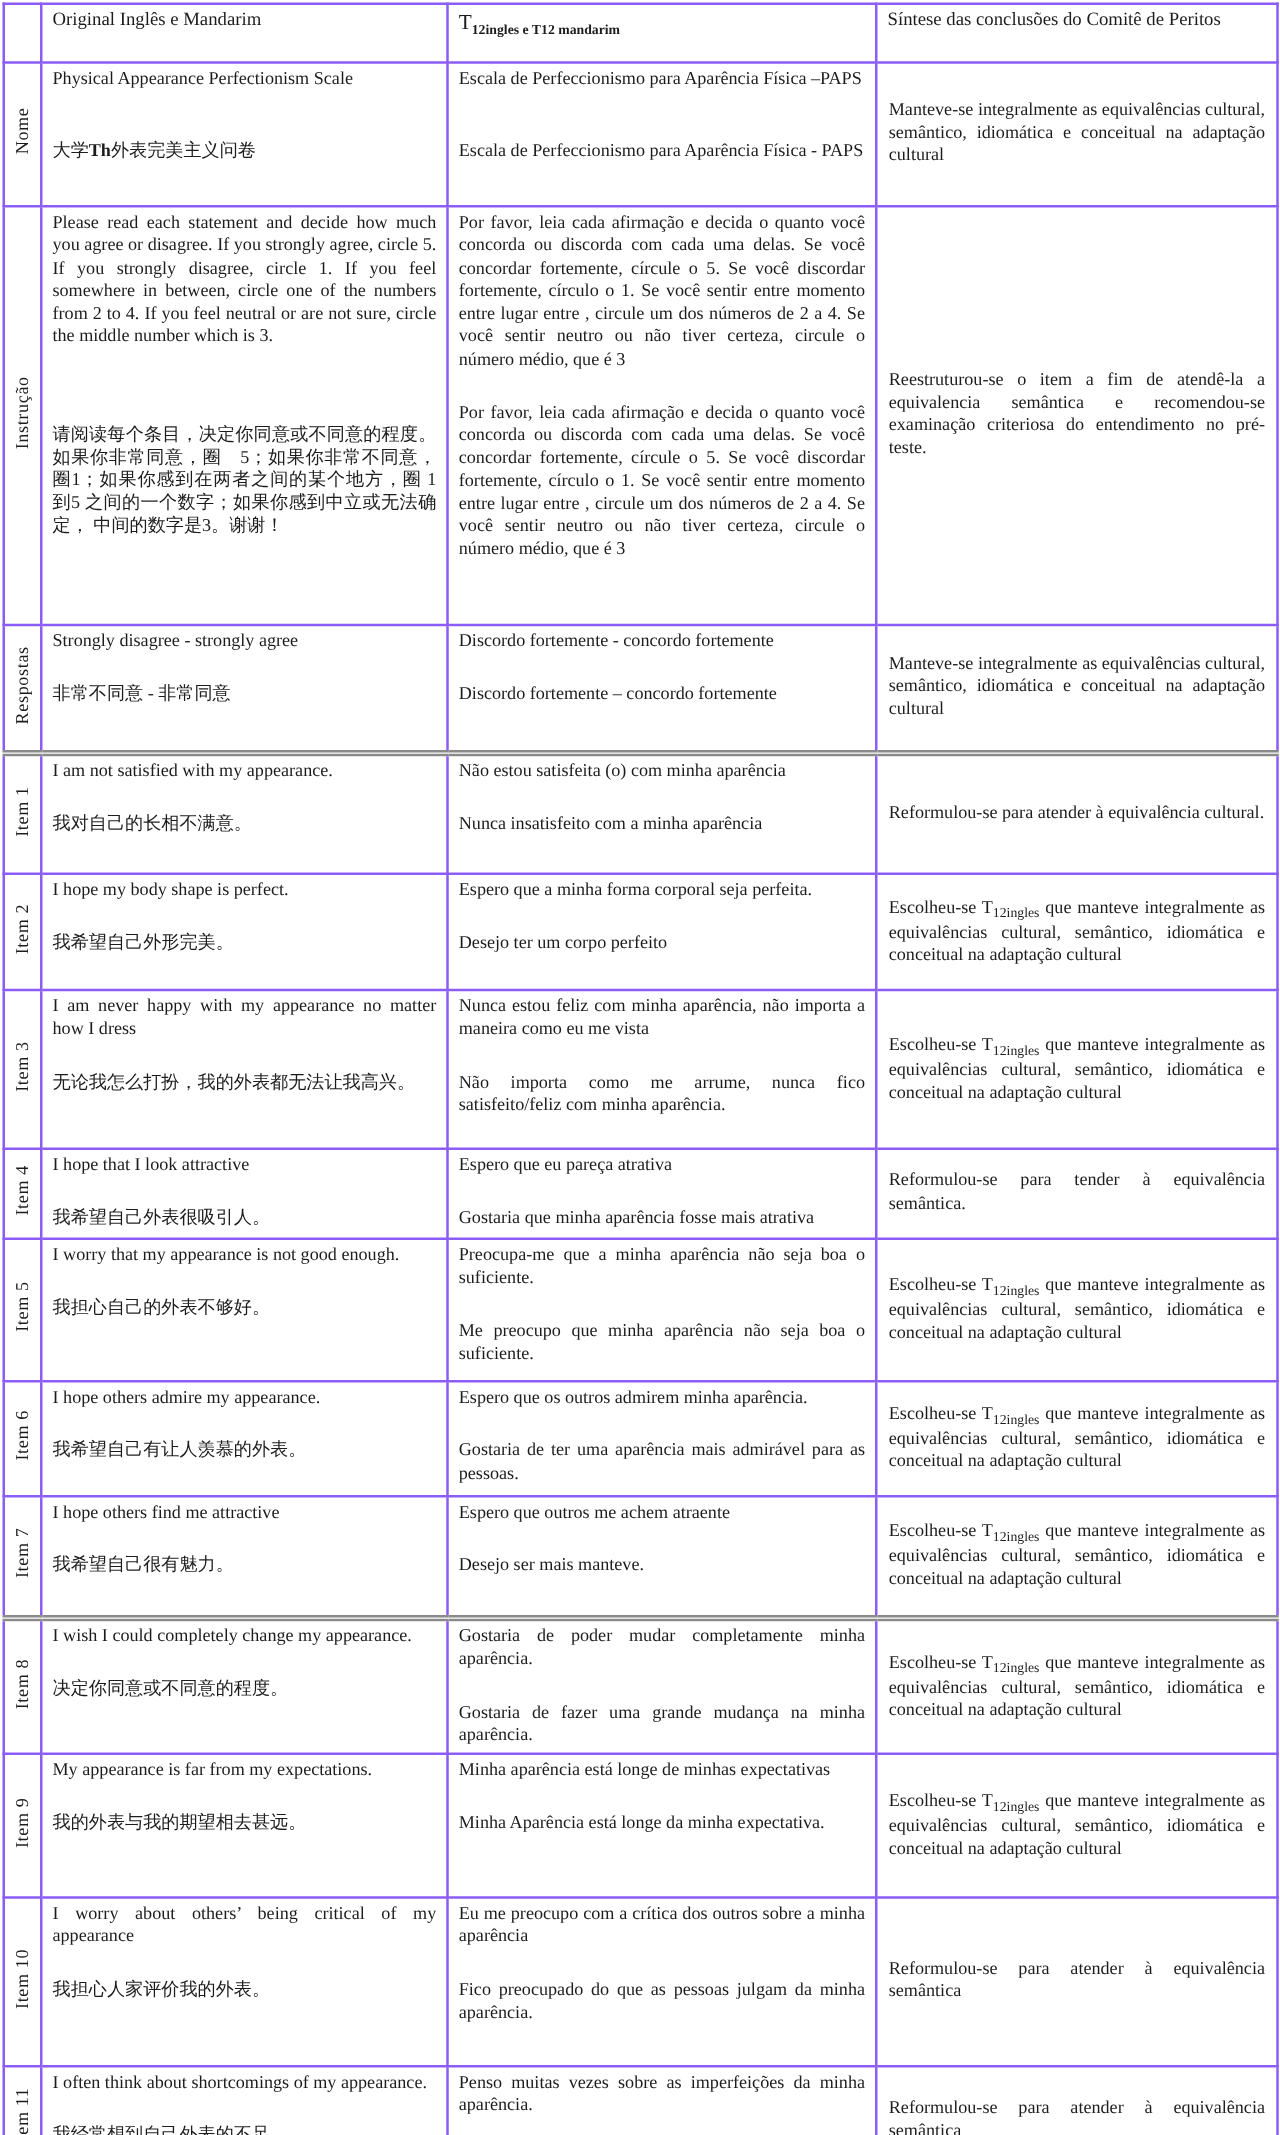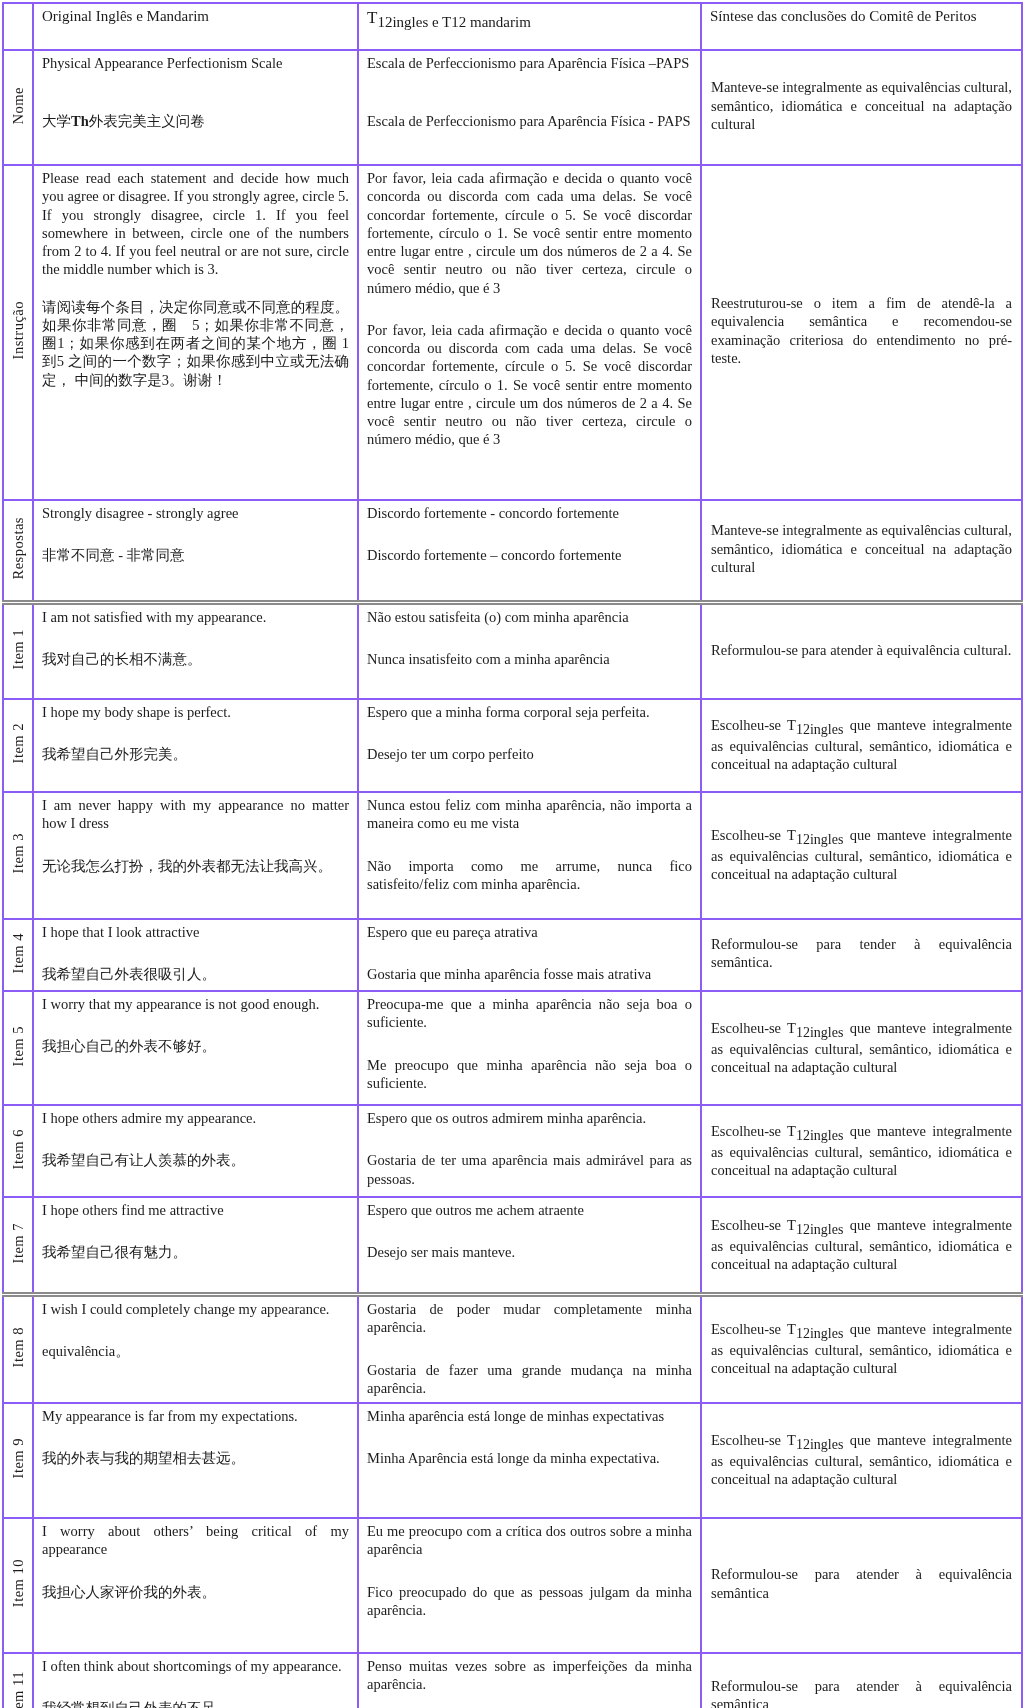--- a/index.html
+++ b/index.html
@@ -44,43 +44,43 @@
     white-space: nowrap;
   }
 
   .p1, .p2 { text-align: justify; }
   .p2 { margin-top: 24px; }
   td.c3 { vertical-align: middle; }
   .syn { text-align: justify; padding: 0 1px; }
 
   
   .t12-main { font-size: 17px; }
-  .t12-sub  { font-size: 15px; vertical-align: sub; line-height: 1; }
-  sub.subsc { font-size: 14px; vertical-align: sub; line-height: 1; }
+  .t12-sub  { font-size: 11px; vertical-align: sub; line-height: 1; font-weight: bold; }
+  sub.subsc { font-size: 11px; vertical-align: sub; line-height: 1; }
 
   
   tbody tr:nth-child(1)  td { height: 106px; }
   tbody tr:nth-child(2)  td { height: 326px; }
   tbody tr:nth-child(3)  td { height: 92px;  }
   tbody tr:nth-child(4)  td { height: 86px;  }
   tbody tr:nth-child(5)  td { height: 84px;  }
   tbody tr:nth-child(6)  td { height: 118px; }
   tbody tr:nth-child(7)  td { height: 63px;  }
   tbody tr:nth-child(8)  td { height: 105px; }
   tbody tr:nth-child(9)  td { height: 83px;  }
   tbody tr:nth-child(10) td { height: 87px;  }
   tbody tr:nth-child(11) td { height: 98px;  }
   tbody tr:nth-child(12) td { height: 106px; }
   tbody tr:nth-child(13) td { height: 126px; }
   tbody tr:nth-child(14) td { height: 66px;  }
   tbody tr:nth-child(15) td { height: 77px;  }
 
   
   tbody tr:nth-child(1) .p2 { margin-top: 40px; }
-  tbody tr:nth-child(2) .c1 .p2 { margin-top: 19px; }
+  tbody tr:nth-child(2) .c1 .p2 { margin-top: 60px; }
 
   
   tbody tr:nth-child(4)  td { border-top: 5px double #8a8a8a; }
   tbody tr:nth-child(11) td { border-top: 5px double #8a8a8a; margin-top: 44px; }
 </style>
 </head>
 <body>
 
 <div class="page">
   <table class="tr-table">
@@ -238,21 +238,21 @@
       <div class="p2">Desejo ser mais manteve.</div>
     </td>
     <td class="c3">
       <div class="syn"><span>Escolheu-se T</span><sub class="subsc">12ingles</sub><span> que manteve integralmente as equivalências cultural, semântico, idiomática e conceitual na adaptação cultural</span></div>
     </td>
   </tr>
         <tr>
     <td class="lab"><span class="vtext">Item 8</span></td>
     <td class="c1">
       <div class="p1">I wish I could completely change my appearance.</div>
-      <div class="p2">equivalência。</div>
+      <div class="p2">决定你同意或不同意的程度。</div>
     </td>
     <td class="c2">
       <div class="p1">Gostaria de poder mudar completamente minha aparência.</div>
       <div class="p2">Gostaria de fazer uma grande mudança na minha aparência.</div>
     </td>
     <td class="c3">
       <div class="syn"><span>Escolheu-se T</span><sub class="subsc">12ingles</sub><span> que manteve integralmente as equivalências cultural, semântico, idiomática e conceitual na adaptação cultural</span></div>
     </td>
   </tr>
         <tr>

